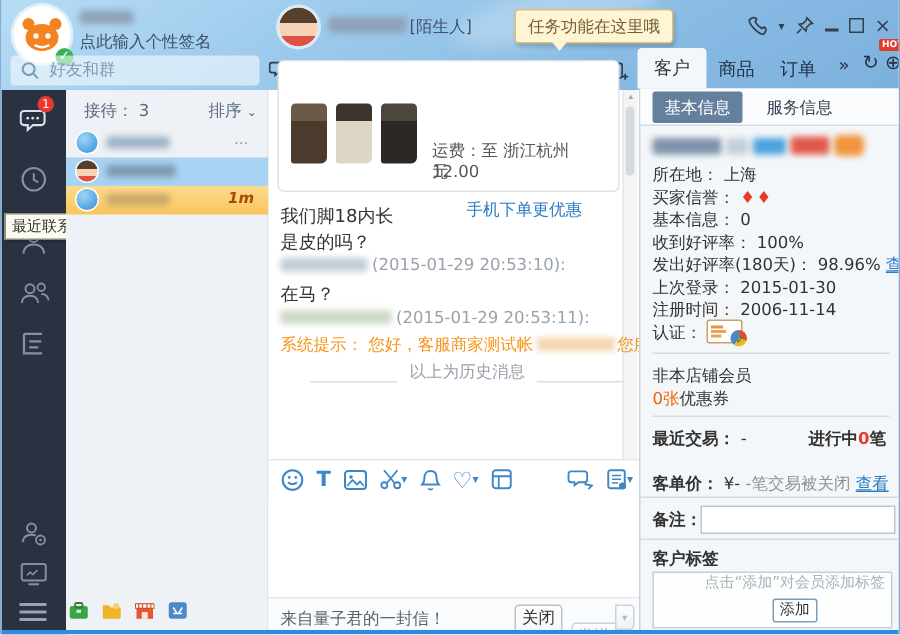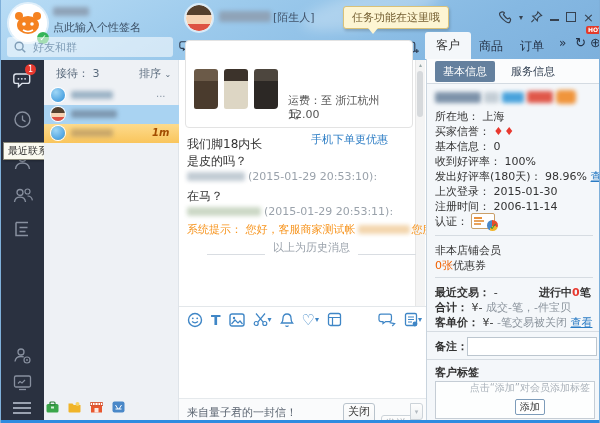--- a/index.html
+++ b/index.html
@@ -466,25 +466,20 @@
 
     <div class="abs sep" style="left:8px;top:218px;width:158px;"></div>
 
     <div class="abs rrow bold" style="left:8px;top:226px;">
       <span>最近交易：</span>
       <span style="font-weight:normal;">-</span>
     </div>
     <div class="abs rrow bold" style="left:112px;top:226px;">
       <span>进行中</span><span class="red">0</span><span>笔</span>
     </div>
-    <div class="abs rrow" style="left:8px;top:241px;">
-      <span class="bold">合计：</span>
-      <span>¥-</span>
-      <span class="gray">成交-笔，-件宝贝</span>
-    </div>
     <div class="abs rrow" style="left:8px;top:256px;">
       <span class="bold">客单价：</span>
       <span>¥-</span>
       <span class="gray">-笔交易被关闭</span>
       <a class="blue-link" style="text-decoration:underline;">查看</a>
     </div>
 
     <div class="abs sep" style="left:0px;top:272px;width:174px;"></div>
 
     <div class="abs rrow bold" style="left:8px;top:280px;">备注：</div>

